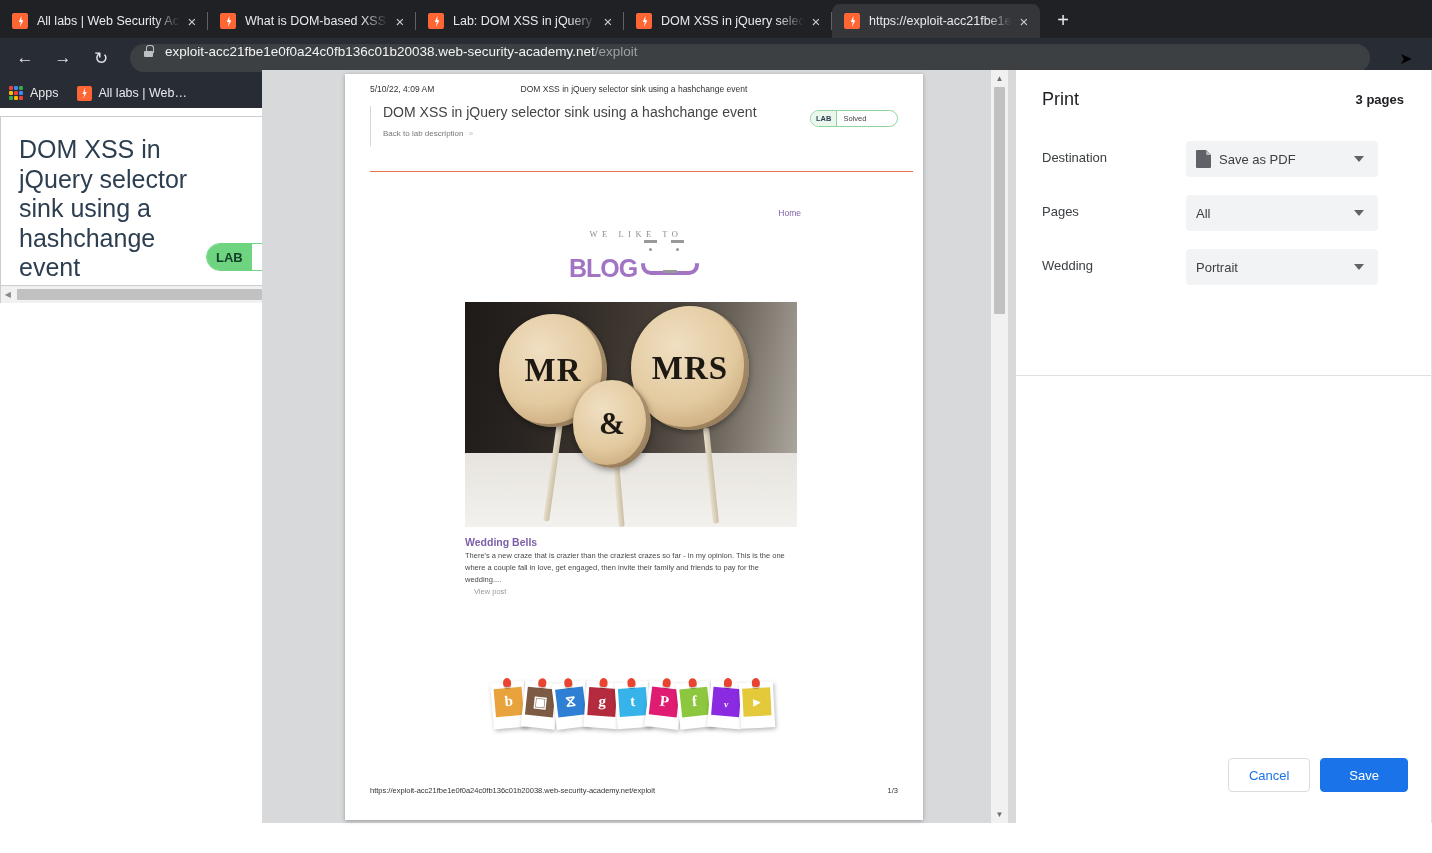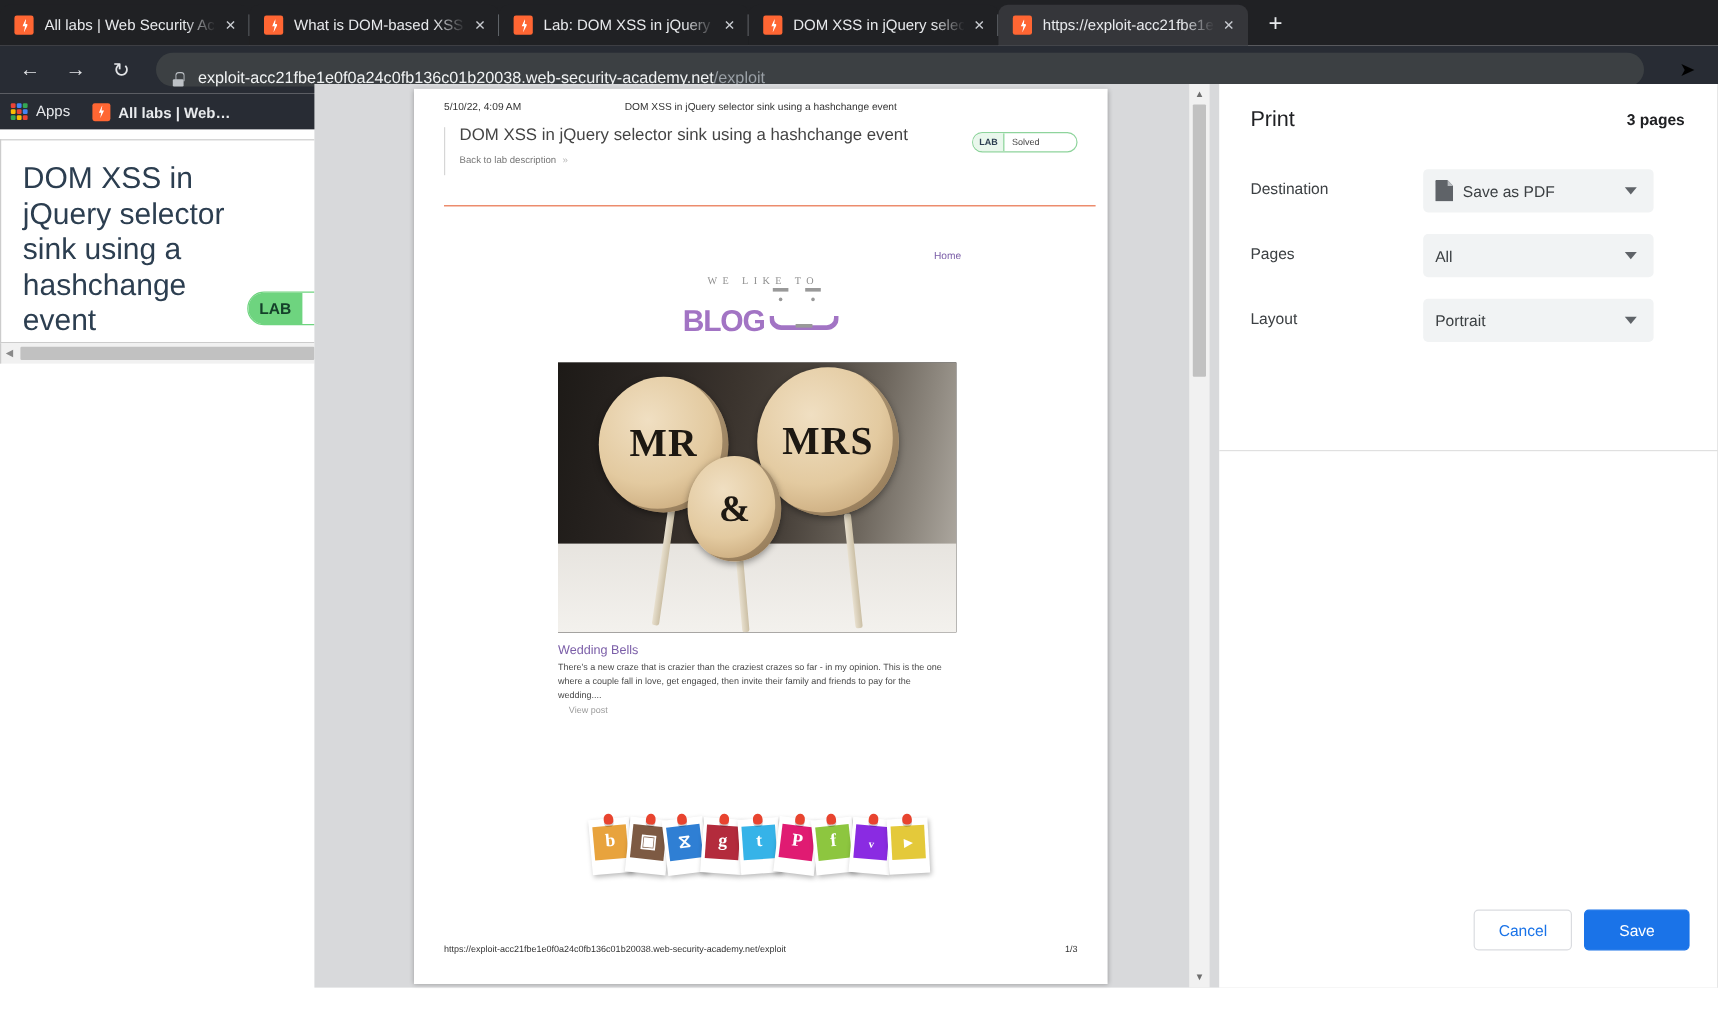--- a/index.html
+++ b/index.html
@@ -75,21 +75,21 @@
   }
   .navbtn {
     width: 34px; height: 34px; margin-left: 4px;
     display: flex; align-items: center; justify-content: center;
     color: #e2e4e7; font-size: 17px;
   }
   .navbtn:first-child { margin-left: 8px; }
   .omnibox {
     flex: 1 1 auto; height: 28px; margin: 0 10px 0 12px;
     background: #3c4043; border-radius: 14px;
-    display: flex; align-items: flex-end; padding: 0 12px;
+    display: flex; align-items: flex-start; padding: 0 12px;
     color: #e8eaed; font-size: 13.5px;
   }
   .omnibox .lock {
     width: 13px; height: 13px; margin-right: 10px; position: relative;
     flex: 0 0 13px;
   }
   .omnibox .lock::before {
     content: ""; position: absolute; left: 2px; bottom: 0;
     width: 9px; height: 6px; background: #bdc1c6; border-radius: 1px;
   }
@@ -111,21 +111,21 @@
     display: flex; align-items: center;
     color: #e8eaed; font-size: 12.5px;
   }
   .bm-apps { display: flex; align-items: center; margin-left: 9px; }
   .apps-grid {
     width: 14px; height: 14px; margin-right: 7px;
     display: grid; grid-template-columns: repeat(3,1fr); grid-template-rows: repeat(3,1fr);
     gap: 1.5px;
   }
   .apps-grid i { display: block; border-radius: 1px; }
-  .bm-item { display: flex; align-items: flex-end; margin-left: 18px; font-weight: bold; }
+  .bm-item { display: flex; align-items: flex-start; margin-left: 18px; }
   .bm-item .favicon {
     width: 15px; height: 15px; margin-right: 7px;
     background: #ff6633; border-radius: 2px; position: relative;
   }
   .bm-item .favicon::before {
     content: ""; position: absolute; left: 4.5px; top: 2px;
     width: 7px; height: 11px; background: #fff;
     clip-path: polygon(62% 0%, 20% 58%, 48% 58%, 36% 100%, 82% 42%, 52% 42%);
   }
 
@@ -313,21 +313,21 @@
   .disc.mrs  { left: 166px; top: 4px;  width: 118px; height: 124px; font-size: 33px; letter-spacing: 1px; }
   .stick {
     position: absolute; width: 6px; background: linear-gradient(90deg,#e8e0cf,#cbbfa5);
     border-radius: 2px; transform-origin: top center;
   }
   .stick.s1 { left: 92px;  top: 120px; height: 100px; transform: rotate(8deg); }
   .stick.s2 { left: 148px; top: 160px; height: 65px;  transform: rotate(-5deg); }
   .stick.s3 { left: 238px; top: 126px; height: 96px;  transform: rotate(-6deg); }
 
   .post-title {
-    position: absolute; left: 120px; top: 462px; font-size: 10.5px; color: #7b5ea8;
+    position: absolute; left: 120px; top: 462px; font-size: 10.5px; color: #7b5ea8; font-weight: bold;
   }
   .post-body {
     position: absolute; left: 120px; top: 476px; width: 328px;
     font-size: 7.5px; line-height: 1.62; color: #4a4a4a;
   }
   .post-view {
     position: absolute; left: 129px; top: 513px; font-size: 7.5px; color: #9b9b9b;
   }
 
   .social-strip {
@@ -644,21 +644,21 @@
 
       <div class="pp-row" style="top:125px">
         <span class="lbl">Pages</span>
         <div class="pp-select">
           <span class="val">All</span>
           <span class="caret"></span>
         </div>
       </div>
 
       <div class="pp-row" style="top:179px">
-        <span class="lbl">Layout</span>
+        <span class="lbl">Wedding</span>
         <div class="pp-select">
           <span class="val">Portrait</span>
           <span class="caret"></span>
         </div>
       </div>
 
       <div class="pp-divider"></div>
 
 
       <div class="pp-actions">

